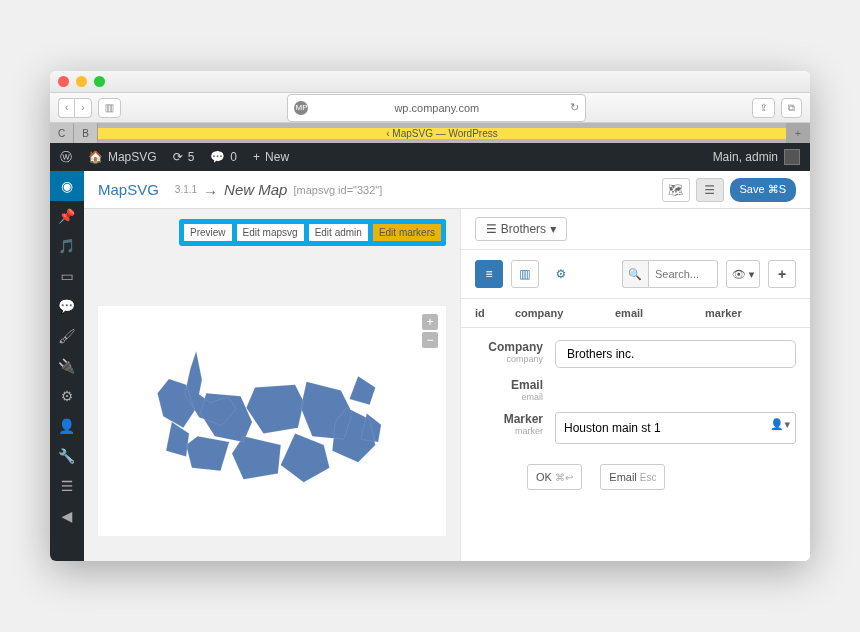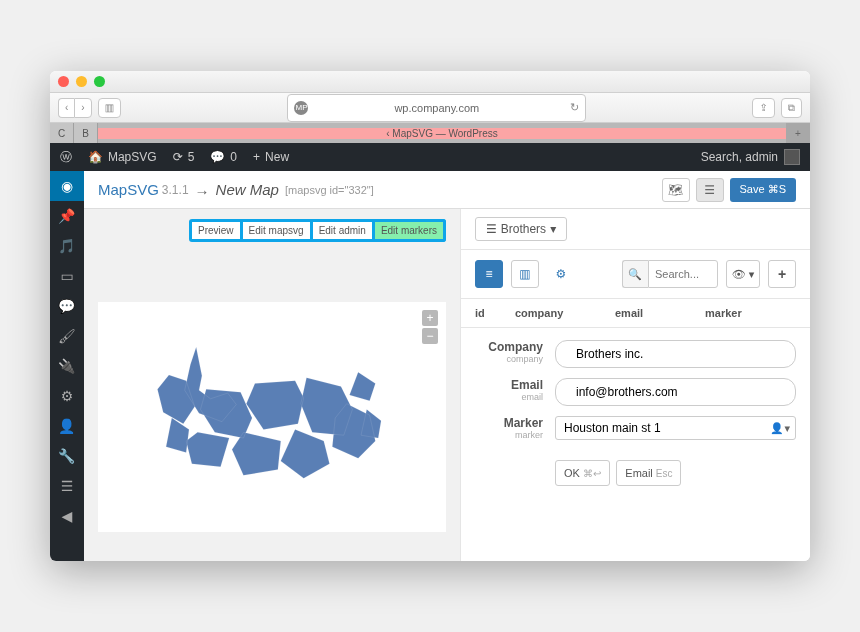--- a/index.html
+++ b/index.html
@@ -12,46 +12,46 @@
 .toolbar { height: 30px; background: linear-gradient(#f9f9f9,#ececec); border-bottom: 1px solid #cfcfcf; display: flex; align-items: center; padding: 0 8px; gap: 6px; }
 .tb-btn { height: 20px; border: 1px solid #c8c8c8; border-radius: 4px; background: #fff; display: flex; align-items: center; justify-content: center; padding: 0 6px; color: #888; font-size: 10px; }
 .tb-group { display: flex; }
 .tb-group .tb-btn:first-child { border-radius: 4px 0 0 4px; border-right: none; }
 .tb-group .tb-btn:last-child { border-radius: 0 4px 4px 0; }
 .url-bar { flex: 1; height: 28px; border: 1px solid #c8c8c8; border-radius: 4px; background: #fff; display: flex; align-items: center; justify-content: center; font-size: 11px; color: #666; margin: 0 6px; position: relative; }
 .url-lock { position: absolute; left: 6px; width: 14px; height: 14px; background: #888; border-radius: 50%; display: flex; align-items: center; justify-content: center; color: #fff; font-size: 8px; }
 .url-refresh { position: absolute; right: 6px; color: #888; }
 .tabbar { height: 20px; background: #b8b8b8; display: flex; align-items: center; font-size: 10px; color: #555; }
 .tab-fav { width: 24px; height: 20px; display: flex; align-items: center; justify-content: center; border-right: 1px solid #a0a0a0; background: #c5c5c5; }
-.tab-main { flex: 1; text-align: center; background: #fca5a5; }
+.tab-main { flex: 1; text-align: center; background: #fde047; }
 .tab-plus { width: 24px; height: 20px; display: flex; align-items: center; justify-content: center; background: #a8a8a8; color: #666; }
 .adminbar { height: 28px; background: #23282d; color: #ccc; display: flex; align-items: center; padding: 0 10px; font-size: 12px; }
 .adminbar .item { display: flex; align-items: center; gap: 5px; margin-right: 16px; }
 .adminbar .right { margin-left: auto; display: flex; align-items: center; gap: 6px; }
 .avatar-sq { width: 16px; height: 16px; background: #555; border: 1px solid #777; }
 .content-wrap { display: flex; height: 390px; }
 .wp-sidebar { width: 34px; background: #23282d; display: flex; flex-direction: column; }
 .wp-sidebar .it { height: 30px; display: flex; align-items: center; justify-content: center; color: #aaa; font-size: 14px; }
 .wp-sidebar .it:first-child { background: #0073aa; color: #fff; }
 .main { flex: 1; background: #f1f1f1; display: flex; flex-direction: column; }
 .pg-header { height: 38px; background: #fff; border-bottom: 1px solid #ddd; display: flex; align-items: center; padding: 0 14px; font-size: 15px; }
 .brand { color: #337ab7; font-weight: 500; }
-.version { font-size: 12px; color: #999; margin-left: 3px; }
+.version { font-size: 10px; color: #999; margin-left: 16px; }
 .arrow { margin: 0 6px; color: #666; }
 .map-title { color: #555; font-style: italic; }
 .map-id { color: #999; font-size: 11px; margin-left: 6px; }
 .hdr-actions { margin-left: auto; display: flex; gap: 6px; }
 .sq-btn { width: 28px; height: 24px; border: 1px solid #ccc; border-radius: 3px; background: #fff; display: flex; align-items: center; justify-content: center; color: #666; font-size: 12px; }
 .sq-btn.active { background: #e6e6e6; }
-.save-btn { height: 24px; padding: 0 10px; background: #337ab7; color: #fff; border-radius: 3px; font-size: 11px; display: flex; align-items: center; }
+.save-btn { height: 24px; padding: 0 10px; background: #337ab7; color: #fff; border-radius: 10px; font-size: 11px; display: flex; align-items: center; }
 .panels { flex: 1; display: flex; }
 .left-panel { flex: 1; padding: 10px 14px; }
 .edit-btns { display: flex; justify-content: flex-end; margin-bottom: 14px; }
-.edit-btns .eb { font-size: 10px; padding: 3px 6px; border: 3px solid #0ea5e9; background: #fff; color: #555; }
-.edit-btns .eb.active { background: #86efac; }
+.edit-btns .eb { font-size: 10px; padding: 3px 6px; border: 5px solid #0ea5e9; background: #fff; color: #555; }
+.edit-btns .eb.active { background: #eab308; }
 .edit-btns .eb:first-child { border-radius: 3px 0 0 3px; }
 .edit-btns .eb:last-child { border-radius: 0 3px 3px 0; }
 .edit-btns .eb + .eb { border-left: none; }
 .map-area { background: #fff; height: 230px; position: relative; display: flex; align-items: center; justify-content: center; margin-top: 60px; }
 .zoom-ctrl { position: absolute; top: 8px; right: 8px; display: flex; flex-direction: column; }
 .zoom-ctrl div { width: 16px; height: 16px; background: #b8b8b8; color: #fff; font-size: 12px; display: flex; align-items: center; justify-content: center; border-radius: 2px; margin-bottom: 2px; }
 .right-panel { width: 350px; background: #fff; border-left: 1px solid #e5e5e5; display: flex; flex-direction: column; }
 .db-tab { padding: 8px 14px; border-bottom: 1px solid #e5e5e5; }
 .db-btn { display: inline-flex; align-items: center; padding: 4px 10px; border: 1px solid #ccc; border-radius: 3px; font-size: 12px; color: #555; gap: 4px; }
 .db-toolbar { padding: 10px 14px; display: flex; gap: 8px; align-items: center; border-bottom: 1px solid #e5e5e5; }
@@ -65,26 +65,26 @@
 .tbl-head { display: flex; padding: 8px 14px; border-bottom: 1px solid #e5e5e5; font-size: 11px; color: #555; font-weight: 600; }
 .tbl-head div:nth-child(1) { width: 40px; }
 .tbl-head div:nth-child(2) { width: 100px; }
 .tbl-head div:nth-child(3) { width: 90px; }
 .tbl-head div:nth-child(4) { flex: 1; }
 .form-area { padding: 12px 14px; }
 .form-row { display: flex; margin-bottom: 10px; align-items: flex-start; }
 .form-lbl { width: 80px; text-align: right; padding-right: 12px; }
 .form-lbl .main-lbl { font-size: 12px; color: #555; font-weight: 600; }
 .form-lbl .sub-lbl { font-size: 9px; color: #aaa; }
-.form-input { flex: 1; height: 28px; border: 1px solid #ccc; border-radius: 12px; padding: 0 20px; font-size: 12px; outline: none; }
+.form-input { flex: 1; height: 28px; border: 1px solid #ccc; border-radius: 5px; padding: 0 11px; font-size: 12px; outline: none; }
 .marker-grp { flex: 1; position: relative; }
-.marker-input { width: 100%; height: 24px; border: 1px solid #ccc; border-radius: 3px; padding: 0 28px 0 8px; font-size: 12px; outline: none; }
+.marker-input { width: 100%; height: 32px; border: 1px solid #ccc; border-radius: 3px; padding: 0 28px 0 8px; font-size: 12px; outline: none; }
 .marker-icon { position: absolute; right: 6px; top: 6px; font-size: 11px; color: #666; }
 .dropdown { position: absolute; top: 28px; left: 0; right: 0; background: #fff; border: 1px solid #ccc; border-top: none; padding: 5px 8px; font-size: 11px; color: #555; box-shadow: 0 2px 4px rgba(0,0,0,0.1); z-index: 10; }
-.form-btns { display: flex; gap: 6px; margin-left: 80px; margin-top: 20px; }
+.form-btns { display: flex; gap: 18px; margin-left: 52px; margin-top: 20px; }
 .form-btns button { height: 26px; padding: 0 8px; border: 1px solid #ccc; border-radius: 3px; background: #fff; font-size: 11px; color: #555; display: flex; align-items: center; gap: 3px; }
 .kbd { color: #aaa; font-size: 10px; }
 svg.usmap { width: 280px; height: 170px; }
 svg.usmap path { fill: #5a7fb5; stroke: #ccd5e4; stroke-width: 0.5; }
 </style>
 </head>
 <body>
 
 <div class="window">
   <div class="titlebar">
@@ -116,21 +116,21 @@
     <div class="tab-main">‹ MapSVG — WordPress</div>
     <div class="tab-plus">+</div>
   </div>
   <div class="adminbar">
     <div class="item">ⓦ</div>
     <div class="item">🏠 <span>MapSVG</span></div>
     <div class="item">⟳ <span>5</span></div>
     <div class="item">💬 <span>0</span></div>
     <div class="item">+ <span>New</span></div>
     <div class="right">
-      <span>Search, admin</span>
+      <span>Main, admin</span>
       <div class="avatar-sq"></div>
     </div>
   </div>
   <div class="content-wrap">
     <div class="wp-sidebar">
       <div class="it">◉</div>
       <div class="it">📌</div>
       <div class="it">🎵</div>
       <div class="it">▭</div>
       <div class="it">💬</div>
@@ -200,21 +200,20 @@
                 <div class="main-lbl">Company</div>
                 <div class="sub-lbl">company</div>
               </div>
               <input class="form-input" value="Brothers inc." style="">
             </div>
             <div class="form-row">
               <div class="form-lbl">
                 <div class="main-lbl">Email</div>
                 <div class="sub-lbl">email</div>
               </div>
-              <input class="form-input" value="info@brothers.com" style="">
             </div>
             <div class="form-row">
               <div class="form-lbl">
                 <div class="main-lbl">Marker</div>
                 <div class="sub-lbl">marker</div>
               </div>
               <div class="marker-grp">
                 <input class="marker-input" value="Houston main st 1" style="">
                 <span class="marker-icon">👤▾</span>
               </div>

